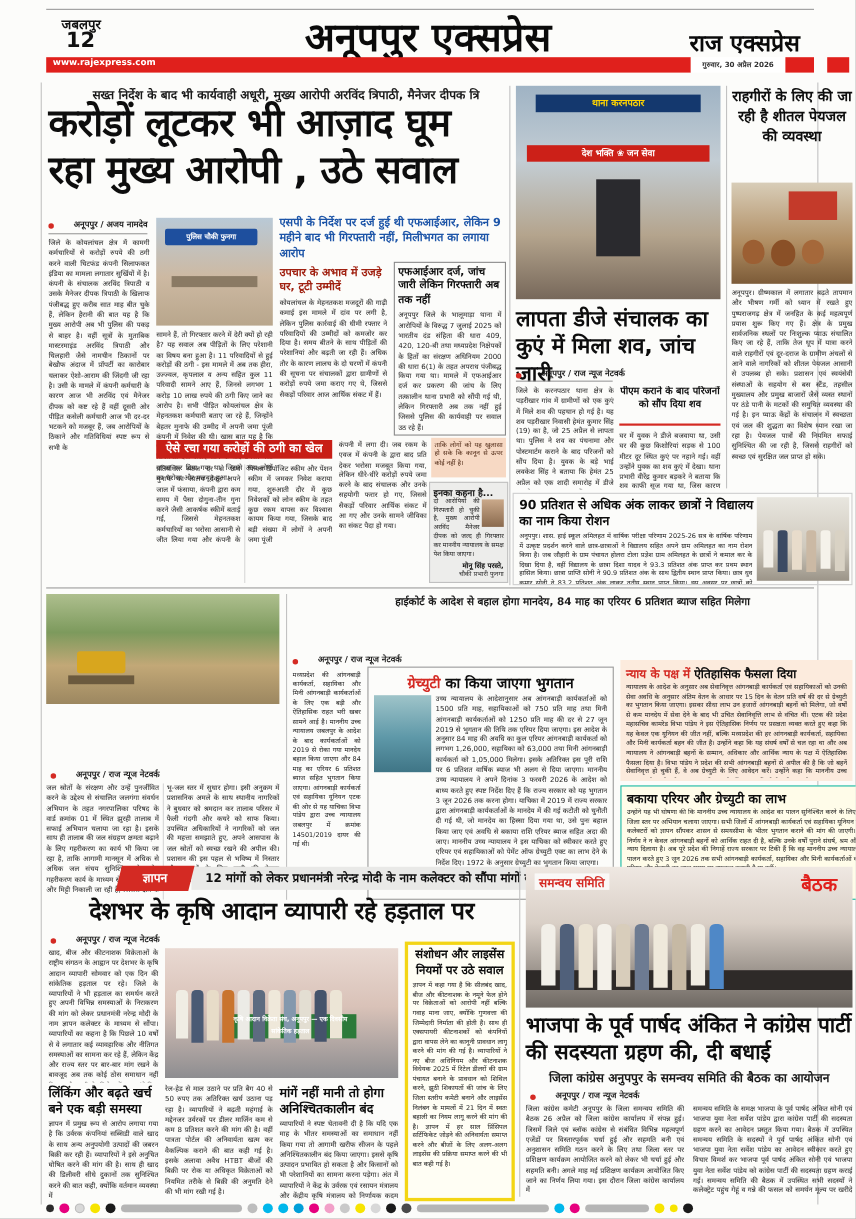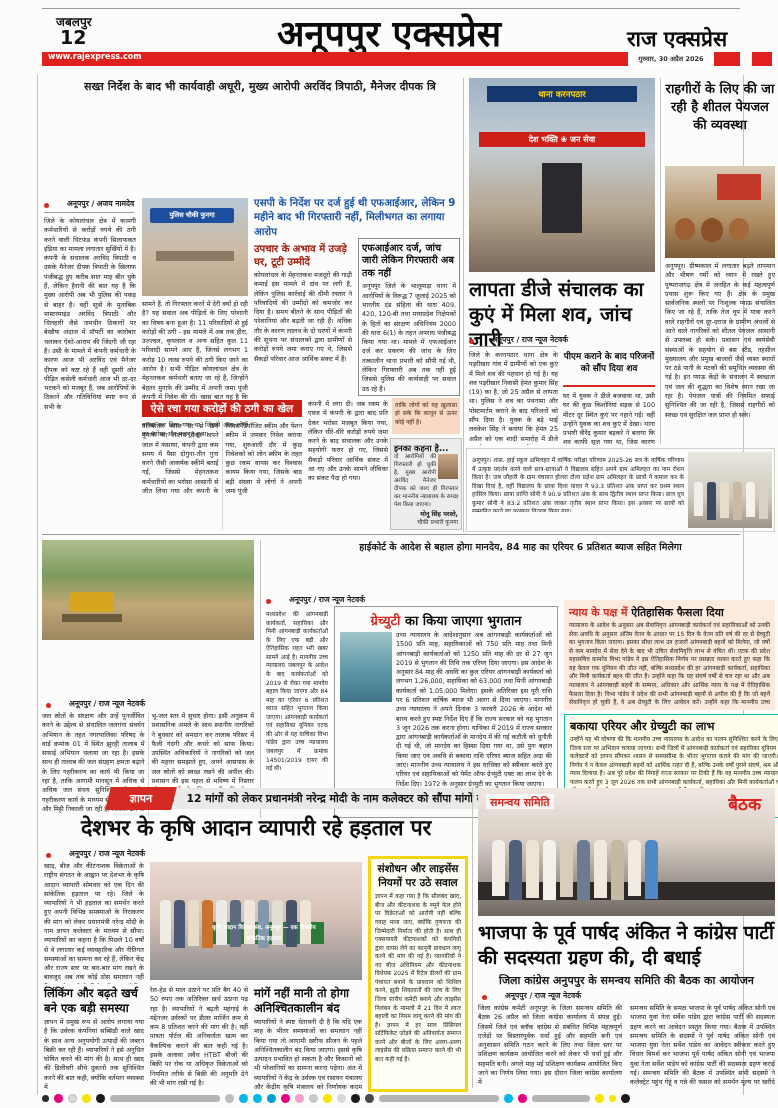--- a/index.html
+++ b/index.html
@@ -42,20 +42,21 @@
   </div>
   <div class="abs center" style="left:628px;top:52px;width:86px;height:14px;font-size:6.5px;font-weight:bold;color:#333;line-height:14px;background:#fff;">गुरुवार, 30 अप्रैल 2026</div>
   <div class="abs" style="left:714px;top:52px;width:26px;height:14px;background:#e0201c;"></div>
   <div class="abs" style="left:752px;top:52px;width:20px;height:14px;background:#e0201c;"></div>
 
   <div class="abs kicker" style="left:78px;top:78px;width:364px;font-size:11px;">
     <span class="kline"></span>
     <span style="white-space:nowrap;overflow:hidden;">सख्त निर्देश के बाद भी कार्यवाही अधूरी, मुख्य आरोपी अरविंद त्रिपाठी, मैनेजर दीपक त्रिपाठी फरार</span>
     <span class="kline"></span>
   </div>
+  <div class="abs headline" style="left:44px;top:92px;width:416px;font-size:35px;line-height:1.2;letter-spacing:-0.5px;">करोड़ों लूटकर भी आज़ाद घूम रहा मुख्य आरोपी , उठे सवाल</div>
 
   <div class="abs byline" style="left:44px;top:198px;width:92px;">
     <span class="dot"></span>
     <span>अनूपपुर / अजय नामदेव</span>
   </div>
   <div class="abs hr" style="left:44px;top:212px;width:90px;"></div>
   <div class="abs body-txt" style="left:44px;top:217px;width:92px;height:313px;">जिले के कोयलांचल क्षेत्र में कामगी कर्मचारियों से करोड़ों रुपये की ठगी करने वाली चिटफंड कंपनी सिलाफकत इंडिया का मामला लगातार सुर्खियों में है। कंपनी के संचालक अरविंद त्रिपाठी व उसके मैनेजर दीपक त्रिपाठी के खिलाफ पंजीबद्ध हुए करीब सात माह बीत चुके हैं, लेकिन हैरानी की बात यह है कि मुख्य आरोपी अब भी पुलिस की पकड़ से बाहर है। वहीं सूत्रों के मुताबिक मास्टरमाइंड अरविंद त्रिपाठी और चिलहारी जैसे नामचीन ठिकानों पर बेखौफ अंदाज में प्रॉपर्टी का कारोबार चलाकर ऐशो-आराम की जिंदगी जी रहा है। उसी के मामले में कंपनी कर्मचारी के कारण आज भी अरविंद एवं मैनेजर दीपक को कष्ट रहे हैं वहीं दूसरी ओर पीड़ित कसेली कर्मचारी आज भी दर-दर भटकने को मजबूर हैं, जब आरोपियों के ठिकाने और गतिविधियां स्पष्ट रूप से सभी के</div>
 
   <div class="abs photo" style="left:142px;top:198px;width:106px;height:98px;background:linear-gradient(#b9c9d6 0%,#cdb9a2 55%,#b8a68c 100%);">
     <div style="margin-top:10px;margin-left:8px;width:84px;height:15px;background:#1e4f9e;border-radius:2px;color:#fff;font-size:6.5px;font-weight:bold;text-align:center;line-height:15px;overflow:hidden;">पुलिस चौकी फुनगा</div>
@@ -113,20 +114,21 @@
     <div style="margin:8px 0 0 52px;width:44px;height:26px;background:#c43a2a;"></div>
     <div style="margin:18px 0 0 10px;display:flex;gap:6px;">
       <div style="width:20px;height:22px;border-radius:50% 50% 45% 45%;background:#9c5f33;"></div>
       <div style="width:22px;height:24px;border-radius:50% 50% 45% 45%;background:#8a5027;"></div>
       <div style="width:20px;height:22px;border-radius:50% 50% 45% 45%;background:#a5683a;"></div>
     </div>
   </div>
   <div class="abs body-txt" style="left:665px;top:262px;width:110px;height:182px;">अनूपपुर। ग्रीष्मकाल में लगातार बढ़ते तापमान और भीषण गर्मी को ध्यान में रखते हुए पुष्पराजगढ़ क्षेत्र में जनहित के कई महत्वपूर्ण प्रयास शुरू किए गए हैं। क्षेत्र के प्रमुख सार्वजनिक स्थलों पर निःशुल्क प्याऊ संचालित किए जा रहे हैं, ताकि तेज धूप में यात्रा करने वाले राहगीरों एवं दूर-दराज के ग्रामीण अंचलों से आने वाले नागरिकों को शीतल पेयजल आसानी से उपलब्ध हो सके। प्रशासन एवं स्वयंसेवी संस्थाओं के सहयोग से बस स्टैंड, तहसील मुख्यालय और प्रमुख बाजारों जैसे व्यस्त स्थानों पर ठंडे पानी के मटकों की समुचित व्यवस्था की गई है। इन प्याऊ केंद्रों के संचालन में स्वच्छता एवं जल की शुद्धता का विशेष ध्यान रखा जा रहा है। पेयजल पात्रों की नियमित सफाई सुनिश्चित की जा रही है, जिससे राहगीरों को स्वच्छ एवं सुरक्षित जल प्राप्त हो सके।</div>
 
   <div class="abs" style="left:466px;top:448px;width:309px;height:84px;border:1px solid #cfcfcf;padding:4px 5px;overflow:hidden;">
+    <div style="font-size:11.3px;font-weight:bold;color:#0d0d0d;width:215px;line-height:1.25;">90 प्रतिशत से अधिक अंक लाकर छात्रों ने विद्यालय का नाम किया रोशन</div>
     <div class="body-txt tiny" style="width:212px;height:56px;margin-top:3px;">अनूपपुर। शास. हाई स्कूल अमिलहत में वार्षिक परीक्षा परिणाम 2025-26 सत्र के वार्षिक परिणाम में उत्कृष्ट प्रदर्शन करने वाले छात्र-छात्राओं ने विद्यालय सहित अपने ग्राम अमिलहत का नाम रोशन किया है। जब जौहारी के ग्राम पंचायत होलरा टोला प्रज्ञेश ग्राम अमिलहत के छात्रों ने कमाल कर के दिखा दिया है, वहीं विद्यालय के छात्रा दिशा यादव ने 93.3 प्रतिशत अंक प्राप्त कर प्रथम स्थान हासिल किया। छात्रा प्राप्ति सोनी ने 90.9 प्रतिशत अंक के साथ द्वितीय स्थान प्राप्त किया। छात्र धुव कुमार सोनी ने 83.2 प्रतिशत अंक लाकर तृतीय स्थान प्राप्त किया। इस अवसर पर छात्रों को सम्मानित करते हुए पुरस्कार वितरण किया गया।</div>
   </div>
   <div class="abs photo" style="left:688px;top:452px;width:84px;height:76px;background:linear-gradient(#e8e6df 0%,#cfc9bd 60%,#9b9488 100%);">
     <div style="margin:30px 0 0 6px;display:flex;gap:4px;">
       <div style="width:9px;height:34px;background:#f2efe8;border-radius:3px 3px 0 0;"></div>
       <div style="width:9px;height:38px;background:#3b4a63;border-radius:3px 3px 0 0;"></div>
       <div style="width:9px;height:36px;background:#e8dccb;border-radius:3px 3px 0 0;"></div>
       <div style="width:9px;height:38px;background:#cbb9a4;border-radius:3px 3px 0 0;"></div>
       <div style="width:9px;height:35px;background:#f5f2ea;border-radius:3px 3px 0 0;"></div>
       <div style="width:9px;height:37px;background:#d9d2c4;border-radius:3px 3px 0 0;"></div>

